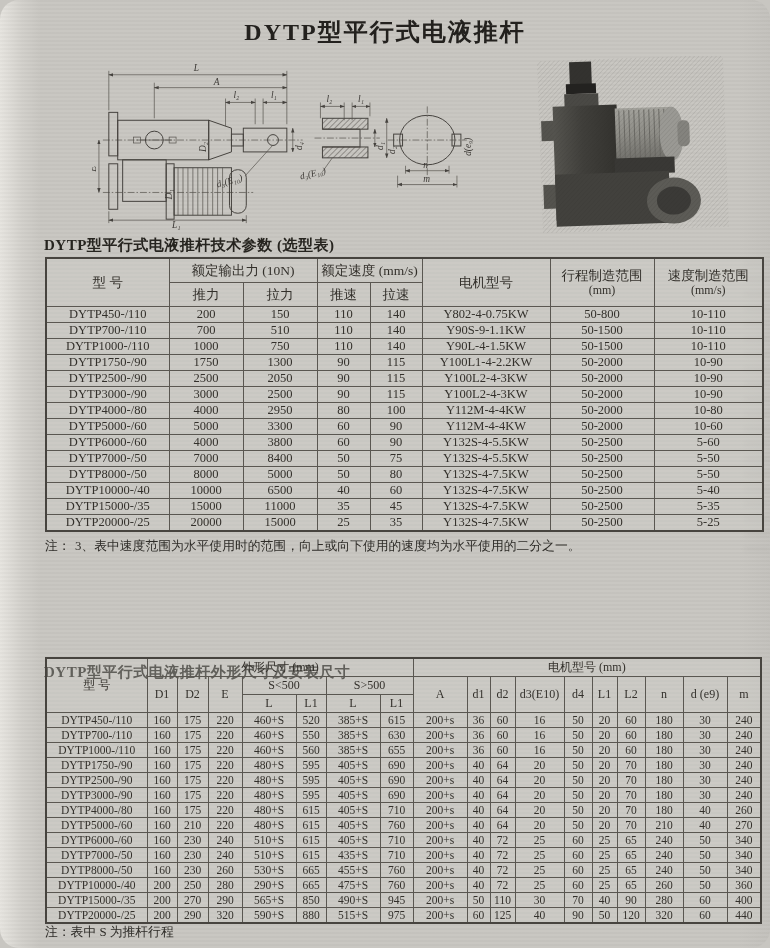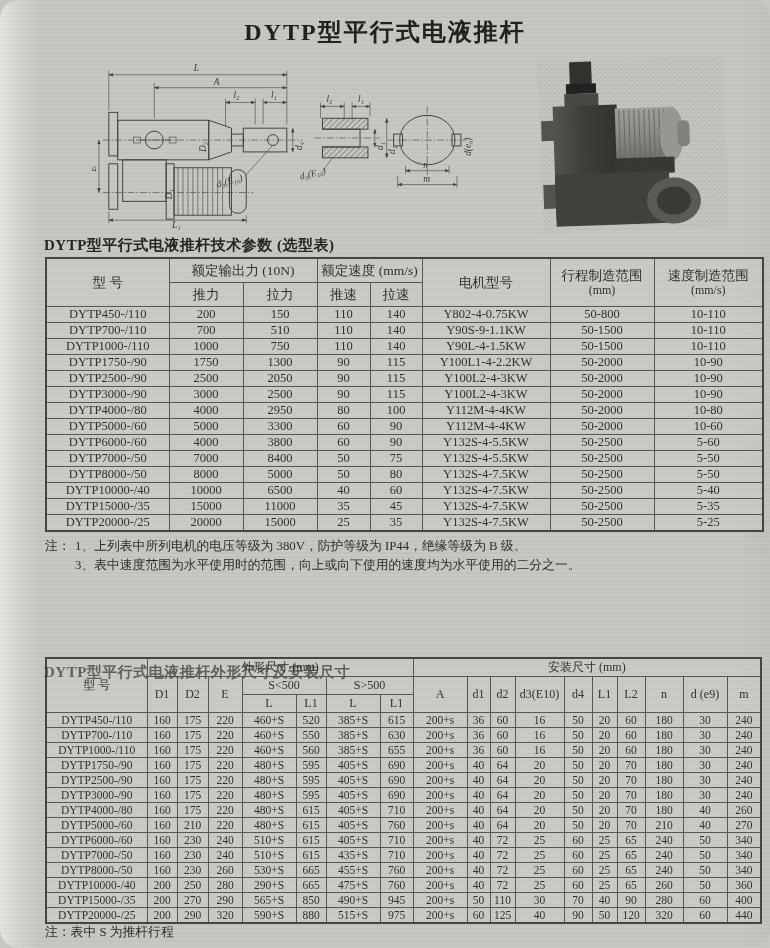--- a/index.html
+++ b/index.html
@@ -390,21 +390,20 @@
           <td>Y132S-4-7.5KW</td>
           <td>50-2500</td>
           <td>5-25</td>
         </tr>
       </tbody>
   </table>
 
   <div class="notes">
     <div class="nlabel">注：</div>
     <div class="nitems">
-        <div>1、上列表中所列电机的电压等级为 380V，防护等级为 IP44，绝缘等级为 B 级。</div>
         <div>3、表中速度范围为水平使用时的范围，向上或向下使用的速度均为水平使用的二分之一。</div>
       </div>
   </div>
 
   <div class="sec-title" id="sec2">DYTP型平行式电液推杆外形尺寸及安装尺寸</div>
 
   <table id="t2">
     <colgroup>
       <col style="width:101px">
         <col style="width:30px">
@@ -422,21 +421,21 @@
         <col style="width:25px">
         <col style="width:28px">
         <col style="width:38px">
       <col style="width:44px">
         <col style="width:34px">
     </colgroup>
     <thead>
       <tr>
         <th rowspan="3">型 号</th>
         <th colspan="7">外形尺寸 (mm)</th>
-        <th colspan="10">安装尺寸 (mm)</th>
+        <th colspan="10">电机型号 (mm)</th>
       </tr>
       <tr>
         <th rowspan="2">D1</th>
         <th rowspan="2">D2</th>
         <th rowspan="2">E</th>
         <th colspan="2">S&lt;500</th>
         <th colspan="2">S&gt;500</th>
         <th rowspan="2">A</th>
         <th rowspan="2">d1</th>
         <th rowspan="2">d2</th>

